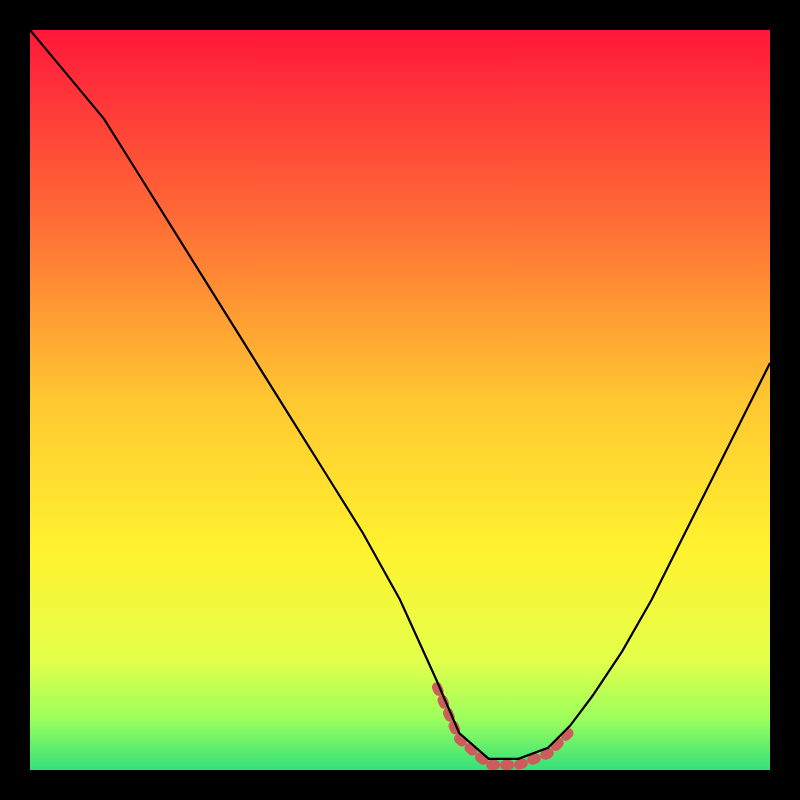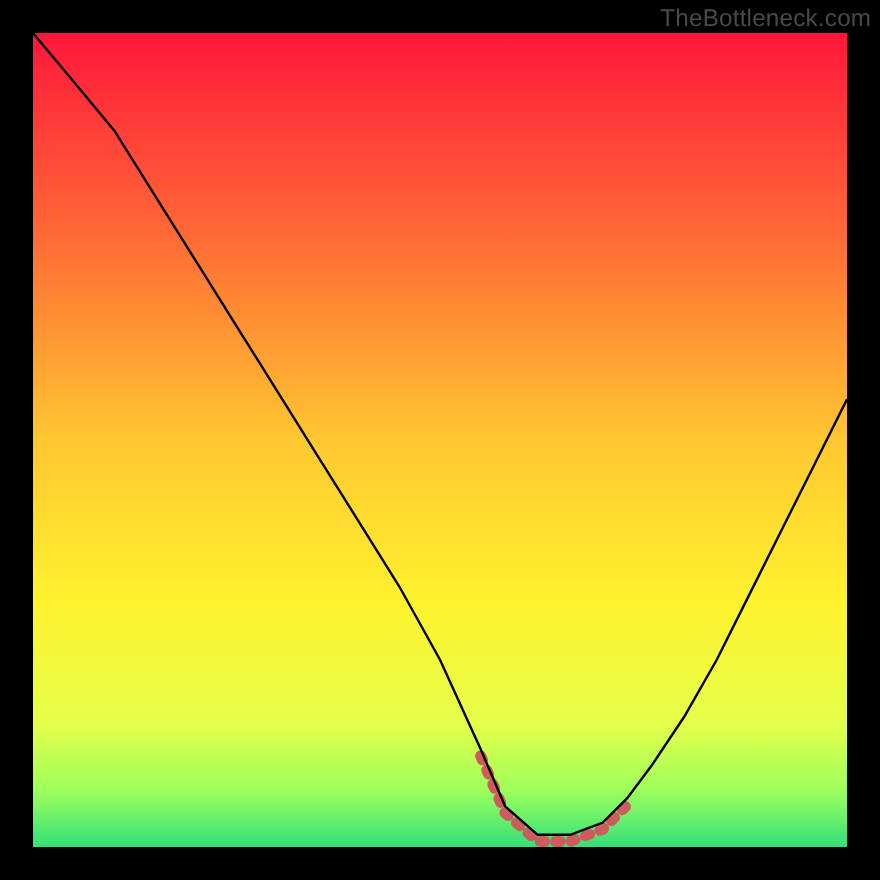--- a/index.html
+++ b/index.html
@@ -52,21 +52,20 @@
     stroke-width: 10;
     stroke-linecap: round;
     stroke-dasharray: 4 10;
   }
 </style>
 </head>
 <body>
 
 <div class="frame">
 
-  <div class="watermark">TheBottleneck.com</div>
 
   <div class="plot-area">
     <svg viewBox="0 0 740 740" preserveAspectRatio="none">
       <defs>
         <linearGradient id="bg-grad" x1="0" y1="0" x2="0" y2="1">
 
         <stop offset="0%" stop-color="#ff173a"></stop>
             <stop offset="25%" stop-color="#ff6a36"></stop>
             <stop offset="50%" stop-color="#ffc731"></stop>
             <stop offset="70%" stop-color="#fff22e"></stop>

